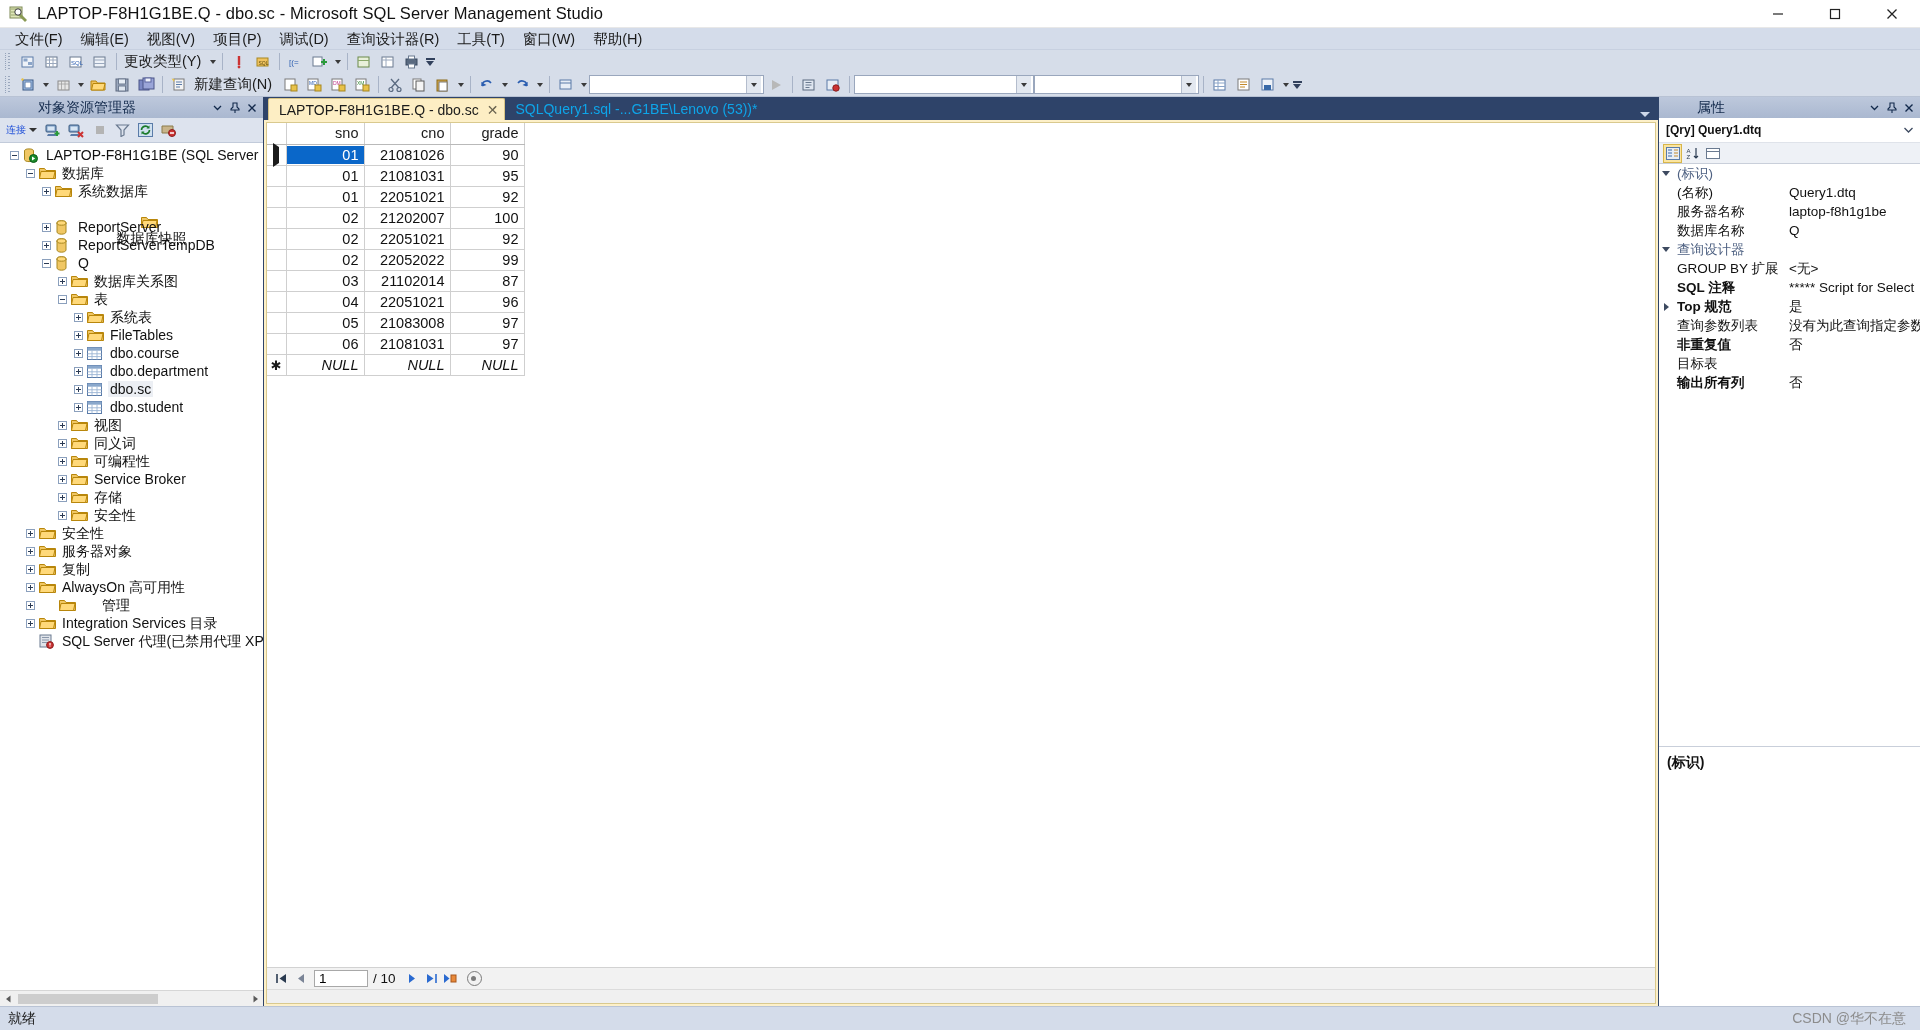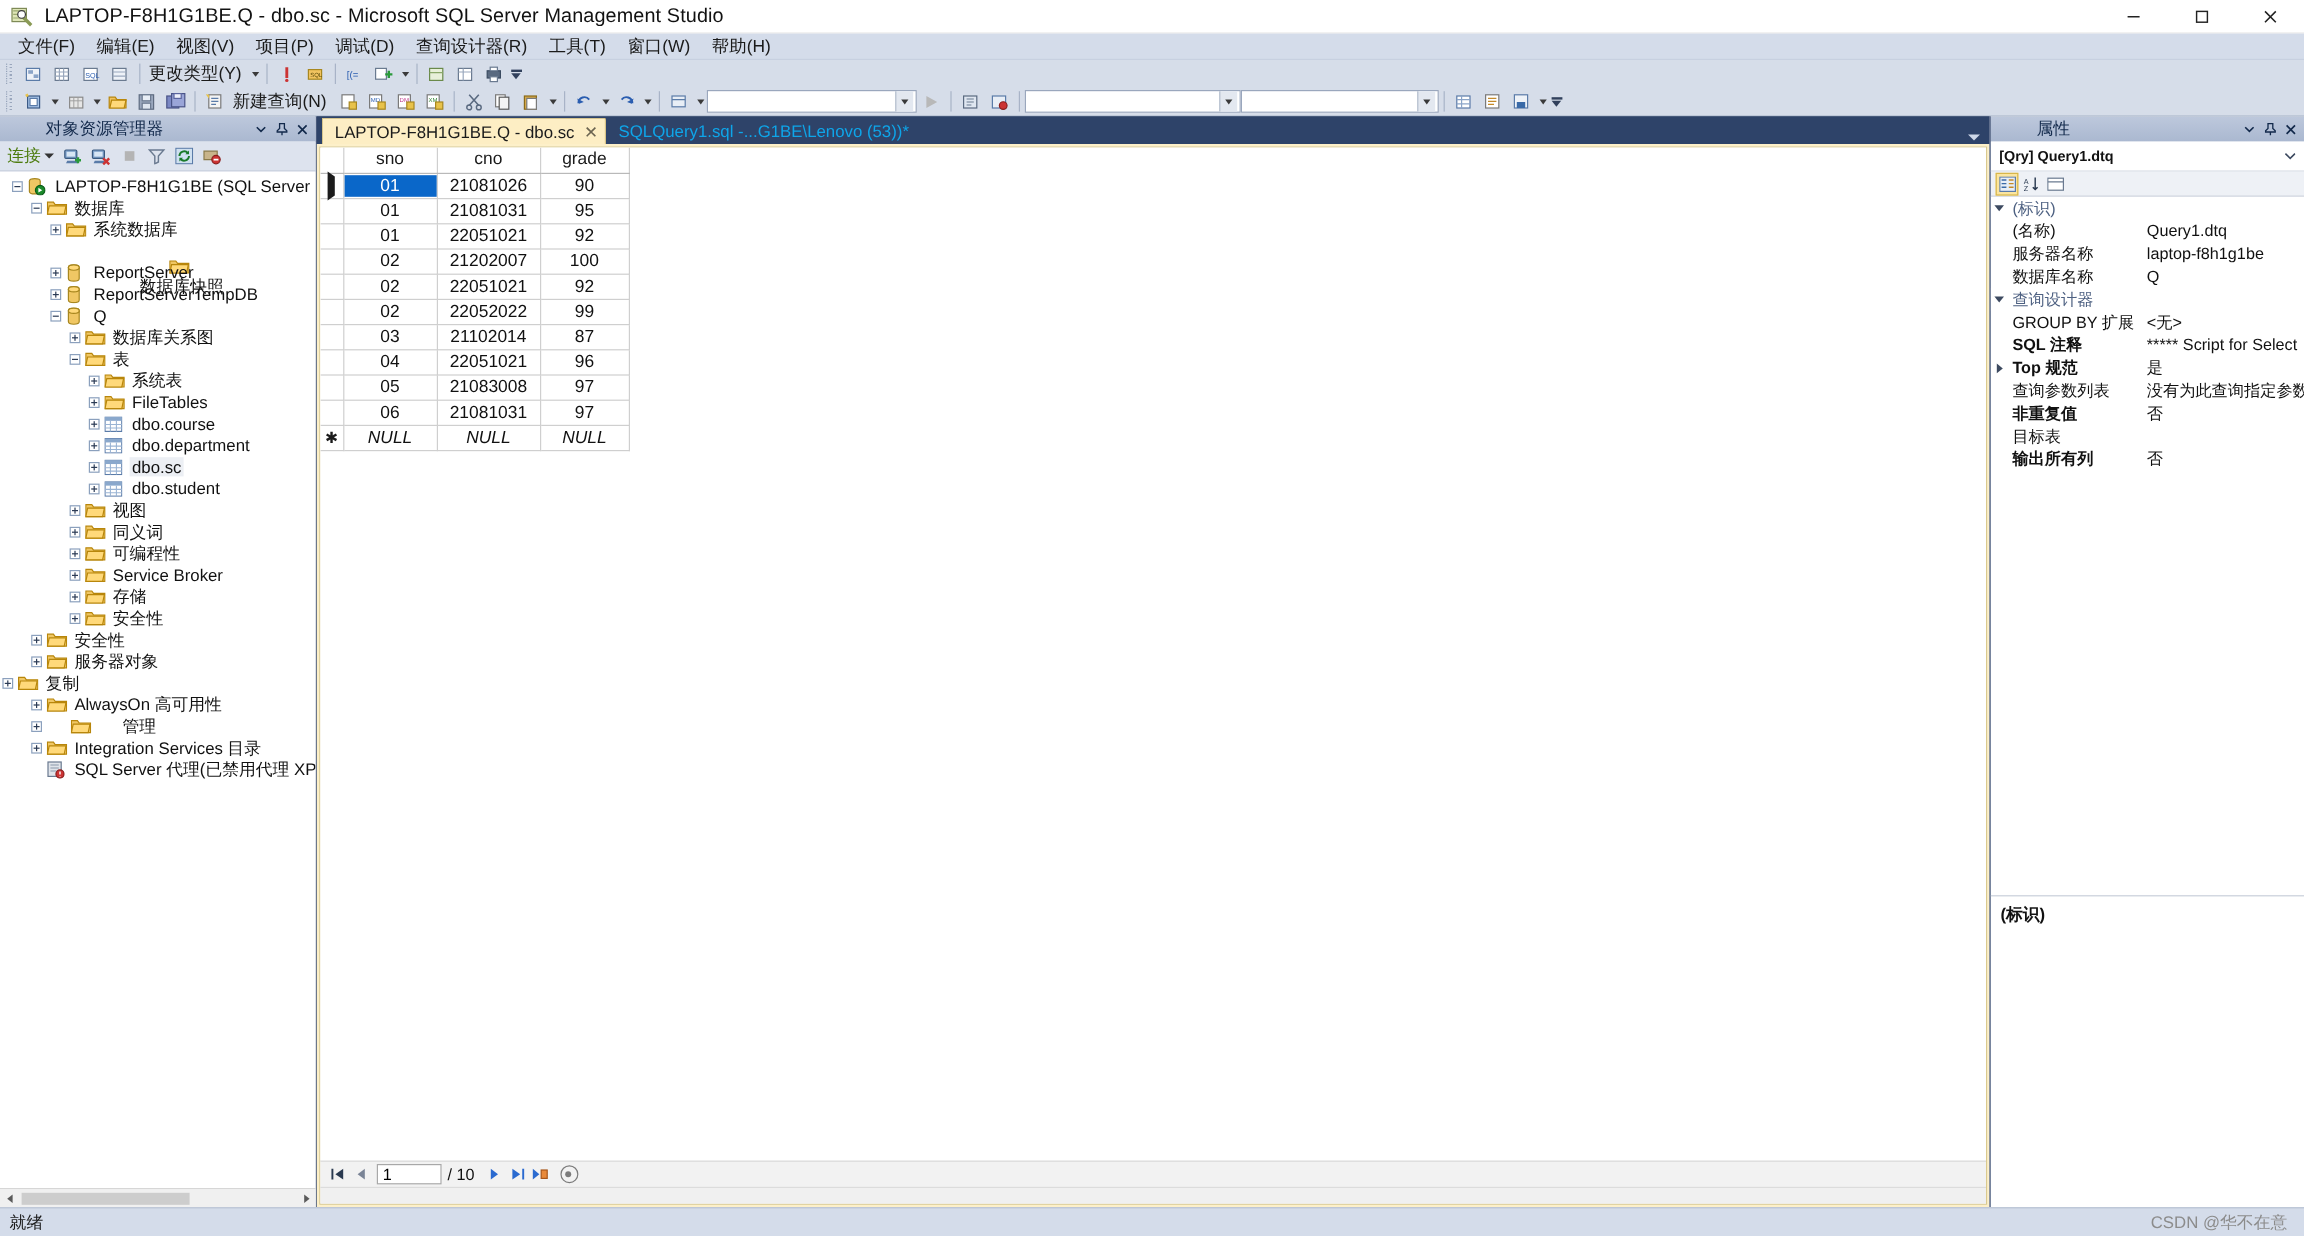--- a/index.html
+++ b/index.html
@@ -62,21 +62,21 @@
   
   .oe-panel { width:264px; flex:0 0 264px; display:flex; flex-direction:column; background:#fff; border-right:1px solid #2e4369; }
   .panel-caption {
     height:21px; background:linear-gradient(to bottom,#bdc8dc 0%,#aab8d0 100%);
     display:flex; align-items:center; padding-left:6px; font-size:14px; color:#12294b; flex:0 0 21px;
   }
   .panel-caption .cap-title { white-space:nowrap;margin-left:32px; }
   .cap-btns { margin-left:auto; display:flex; align-items:center; gap:2px; padding-right:4px; }
   .cap-btn { width:15px; height:16px; display:flex; align-items:center; justify-content:center; color:#12294b; font-size:12px; }
   .oe-toolbar { height:25px; background:#dde3ee; display:flex; align-items:center; padding-left:6px; flex:0 0 25px; border-bottom:1px solid #c2cbda; }
-  .oe-toolbar .conn-text { font-size:14px; color:#4d7c0f; }
+  .oe-toolbar .conn-text { font-size:10px; color:#1d4ed8; }
   .oe-toolbar .conn-caret { margin:0 5px 0 3px; width:0; height:0; border-left:4px solid transparent; border-right:4px solid transparent; border-top:4px solid #333; }
   .oe-tb-btn { width:23px; height:21px; display:flex; align-items:center; justify-content:center; border:1px solid transparent; border-radius:2px; }
   .oe-tree { flex:1 1 auto; overflow:hidden; background:#fff; padding-top:3px; position:relative; }
   .tnode { height:18px; display:flex; align-items:center; font-size:14px; color:#111; white-space:nowrap; cursor:default; }
   .tnode .exp { width:13px; height:13px; margin-right:2px; flex:0 0 13px; display:flex; align-items:center; justify-content:center; }
   .tnode .exp-box { width:9px; height:9px; border:1px solid #8ba0bd; background:#fff; position:relative; }
   .tnode .exp-box:before { content:""; position:absolute; left:1px; top:3px; width:5px; height:1px; background:#2b3b55; }
   .tnode .exp-box.plus:after { content:""; position:absolute; left:3px; top:1px; width:1px; height:5px; background:#2b3b55; }
   .tnode .tic { width:17px; height:16px; margin-right:4px; flex:0 0 17px; display:flex; align-items:center; }
   .tnode .tlabel { padding:0 2px; line-height:16px; }
@@ -98,21 +98,21 @@
   .tab .tab-close { margin-left:8px; font-size:14px; color:#6b6450; line-height:14px; }
   .tabstrip .tab-menu { position:absolute; right:8px; bottom:3px; width:0; height:0; border-left:5px solid transparent; border-right:5px solid transparent; border-top:5px solid #cdd7e8; }
   .doc-host { flex:1 1 auto; background:#fdf0c9; padding:2px; display:flex; flex-direction:column; min-height:0; }
   .doc-inner { flex:1 1 auto; background:#ffffff; display:flex; flex-direction:column; min-height:0; border:1px solid #d9c98e; }
 
   
   .grid-wrap { flex:1 1 auto; overflow:hidden; background:#fff; position:relative; }
   table.dgrid { border-collapse:collapse; table-layout:fixed; }
   table.dgrid th, table.dgrid td {
     border-right:1px solid #cfcfcf; border-bottom:1px solid #cfcfcf;
-    font-size:14.5px; color:#111; height:21px; padding:0 5px; text-align:center; font-weight:normal; vertical-align:middle;
+    font-size:14.5px; color:#111; height:21px; padding:0 5px; text-align:right; font-weight:normal; vertical-align:middle;
   }
   table.dgrid th { background:#fff; border-bottom:1px solid #b9b9b9; color:#1a1a1a; }
   table.dgrid th.rowhdr, table.dgrid td.rowhdr { width:19px; min-width:19px; padding:0; background:#fff; text-align:center; }
   col.c-sno { width:78px; } col.c-cno { width:86px; } col.c-grade { width:74px; }
   .row-arrow { width:0; height:0; border-top:4.5px solid transparent; border-bottom:4.5px solid transparent; border-left:6px solid #1b1b1b; margin:0 auto; }
   .row-star { color:#1b1b1b; font-size:13px; line-height:13px; }
   .cell-sel { background:#0a67c9; color:#fff; display:block; margin:-1px -5px; padding:1px 5px; }
   td.nullcell { font-style:italic; color:#444; }
 
   
@@ -834,21 +834,21 @@
               <span class="exp-box plus"></span>
             </span>
             <span class="tic">
               <svg width="17" height="14" viewBox="0 0 17 14">
                 <path d="M0.5 2.5h5l1.5 2h9.5v8H0.5z" fill="#f0c764" stroke="#b8860b"></path>
                 <path d="M2 5.5h14l-1.5 7H0.5z" fill="#ffd97a" stroke="#b8860b"></path>
               </svg>
             </span>
             <span class="tlabel">服务器对象</span>
           </div>
-          <div class="tnode" style="">
+          <div class="tnode" style="padding-left: 24px;">
             <span class="exp">
               <span class="exp-box plus"></span>
             </span>
             <span class="tic">
               <svg width="17" height="14" viewBox="0 0 17 14">
                 <path d="M0.5 2.5h5l1.5 2h9.5v8H0.5z" fill="#f0c764" stroke="#b8860b"></path>
                 <path d="M2 5.5h14l-1.5 7H0.5z" fill="#ffd97a" stroke="#b8860b"></path>
               </svg>
             </span>
             <span class="tlabel">复制</span>

